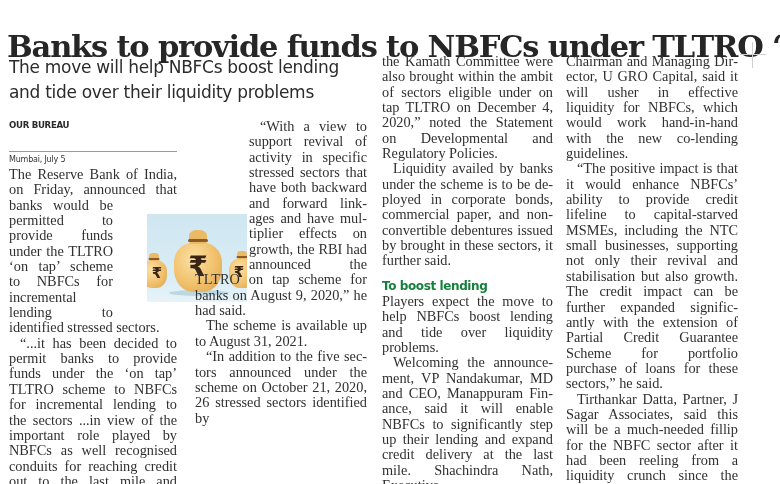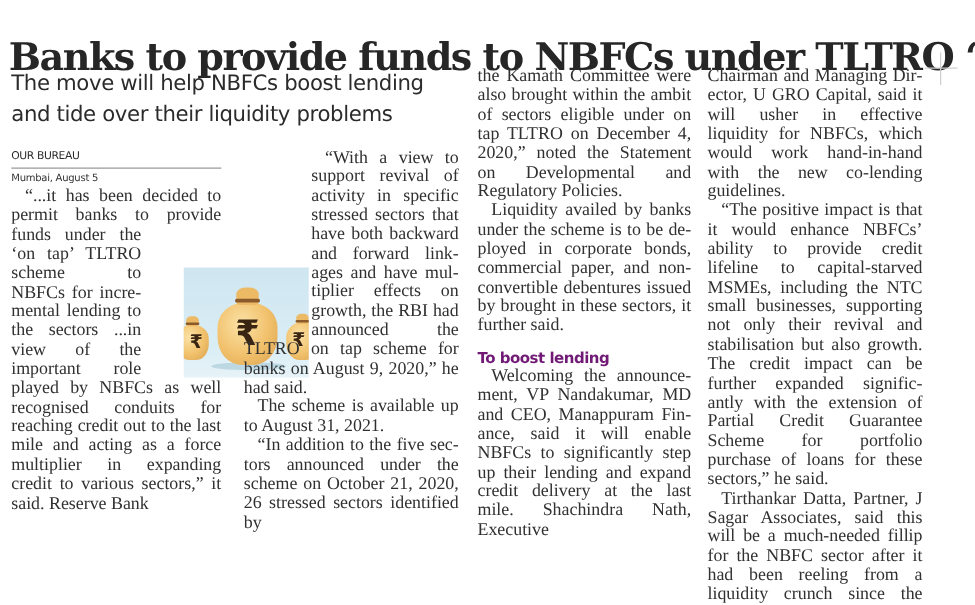--- a/index.html
+++ b/index.html
@@ -30,31 +30,31 @@
     text-align: justify; hyphens: manual;
   }
   .col p { margin: 0; text-indent: 11px; }
   .col p.noindent { text-indent: 0; }
   .col1 { left: 9px; top: 120px; width: 168px; }
   .col2 { left: 195px; top: 119px; width: 172px; }
   .col3 { left: 382px; top: 3px; width: 171px; }
   .col4 { left: 566px; top: 3px; width: 172px; }
 
   .byline {
-    font-family: "DejaVu Sans", sans-serif; font-weight: normal; font-size: 8.6px;
-    letter-spacing: -0.3px; color: #2a2a2a; padding-bottom: 3px;
+    font-family: "DejaVu Sans", sans-serif; font-weight: bold; font-size: 8.6px;
+    letter-spacing: -0.3px; color: #2a2a2a; padding-bottom: 20px;
     border-bottom: 1px solid #9a9a9a; margin-bottom: 2px; line-height: 11px;
   }
   .dateline {
     font-family: "DejaVu Sans", sans-serif; font-size: 8px; color: #333;
     line-height: 12px; margin-bottom: 1px; letter-spacing: -0.2px;
   }
   .subhead {
     font-family: "DejaVu Sans", sans-serif; font-weight: bold; font-size: 12px;
-    letter-spacing: -0.4px; color: #701a75; line-height: 15px; margin-top: 10px;
+    letter-spacing: -0.4px; color: #15803d; line-height: 15px; margin-top: 10px;
   }
   .photo {
     position: absolute; left: 147px; top: 214px; width: 100px; height: 88px;
     background: linear-gradient(180deg, #cfe6f1 0%, #d9edf5 70%, #e6f3f8 100%);
     overflow: hidden;
   }
   .bag { position: absolute; background: radial-gradient(ellipse at 40% 35%, #fbe2a6 0%, #f1c06b 55%, #d9a14f 100%); border-radius: 45% 45% 40% 40% / 40% 40% 45% 45%; }
   .bag .neck { position: absolute; left: 50%; transform: translateX(-50%); background: #ecb965; border-radius: 40% 40% 20% 20%; }
   .bag .tie { position: absolute; left: 50%; transform: translateX(-50%); height: 3px; background: #8b5a2b; border-radius: 2px; }
   .bag .rupee { position: absolute; width: 100%; text-align: center; font-family: "DejaVu Sans", sans-serif; color: #3a2412; font-weight: bold; }
@@ -77,23 +77,24 @@
 </head>
 <body>
 
 <h1 class="headline">Banks to provide funds to NBFCs under TLTRO ‘on tap’</h1>
 <div class="crosshair"></div>
 
 <div class="deck">The move will help NBFCs boost lending and tide over their liquidity problems</div>
 
 <div class="col col1">
   <div class="byline">OUR BUREAU</div>
-  <div class="dateline">Mumbai, August 5</div>
+  <div class="dateline">Mumbai, July 5</div>
   <div style="height:46px;float:right;width:0"></div>
   <div class="spacer" style="clear:right"></div>
+  <p class="noindent">The Reserve Bank of India, on Friday, announced that banks would be permitted to provide funds under the TLTRO ‘on tap’ scheme to NBFCs for incremental lending to identified stressed sectors.</p>
   <p>“...it has been de­cided to permit banks to provide funds un­der the ‘on tap’ TLTRO scheme to NBFCs for incre­mental lending to the sectors ...in view of the important role played by NBFCs as well recog­nised conduits for reaching credit out to the last mile and acting as a force multiplier in expanding credit to various sectors,” it said. Reserve Bank</p>
 </div>
 
 <div class="photo">
   <div class="shadow"></div>
   <div class="bag bag-left">
       <div class="neck"></div>
       <div class="tie"></div>
       <div class="rupee">₹</div>
     </div>
@@ -114,20 +115,21 @@
   <div class="spacer" style="margin-top:16px"></div>
   <p>“With a view to support re­vival of activity in specific stressed sectors that have both backward and forward link­ages and have mul­tiplier effects on growth, the RBI had announced the TLTRO on tap scheme for banks on August 9, 2020,” he had said.</p>
   <p>The scheme is available up to August 31, 2021.</p>
   <p>“In addition to the five sec­tors announced under the scheme on October 21, 2020, 26 stressed sectors identified by</p>
 </div>
 
 <div class="col col3" style="top:54px">
   <p class="noindent">the Kamath Committee were also brought within the ambit of sectors eligible under on tap TLTRO on December 4, 2020,” noted the Statement on Devel­opmental and Regulatory Policies.</p>
   <p>Liquidity availed by banks under the scheme is to be de­ployed in corporate bonds, commercial paper, and non-convertible debentures issued by brought in these sectors, it further said.</p>
   <div class="subhead">To boost lending</div>
+  <p class="noindent">Players expect the move to help NBFCs boost lending and tide over liquidity problems.</p>
   <p>Welcoming the announce­ment, VP Nandakumar, MD and CEO, Manappuram Fin­ance, said it will enable NBFCs to significantly step up their lending and expand credit de­livery at the last mile. Shachindra Nath, Executive</p>
 </div>
 
 <div class="col col4" style="top:54px">
   <p class="noindent">Chairman and Managing Dir­ector, U GRO Capital, said it will usher in effective liquidity for NBFCs, which would work hand-in-hand with the new co-lending guidelines.</p>
   <p>“The positive impact is that it would enhance NBFCs’ abil­ity to provide credit lifeline to capital-starved MSMEs, includ­ing the NTC small businesses, supporting not only their re­vival and stabilisation but also growth. The credit impact can be further expanded signific­antly with the extension of Par­tial Credit Guarantee Scheme for portfolio purchase of loans for these sectors,” he said.</p>
   <p>Tirthankar Datta, Partner, J Sagar Associates, said this will be a much-needed fillip for the NBFC sector after it had been reeling from a liquidity crunch since the IL&amp;FS default in 2018 which was exacerbated by the Covid-19 pandemic.</p>
 </div>
 
 </body></html>

